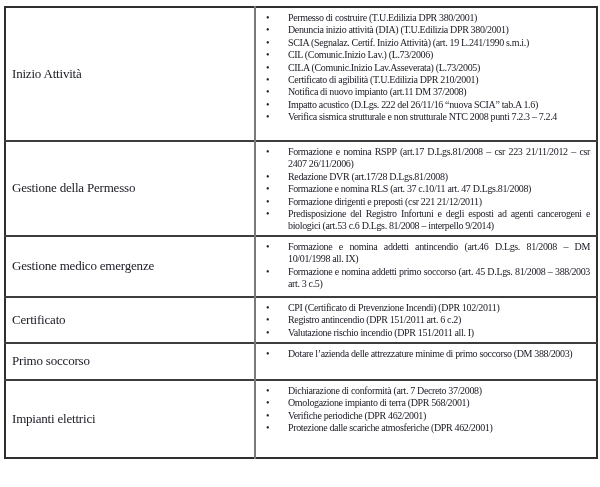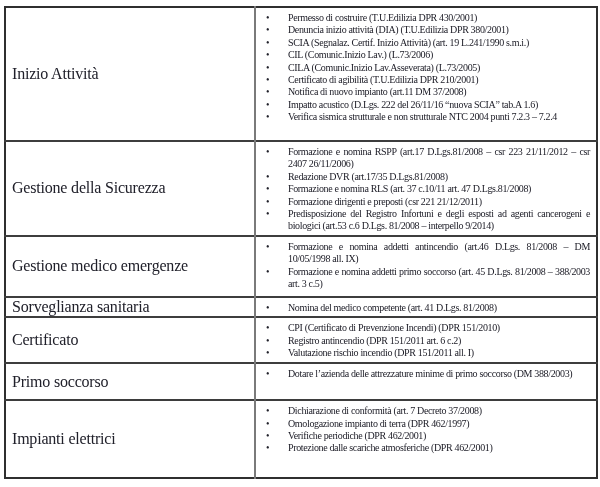--- a/index.html
+++ b/index.html
@@ -45,21 +45,21 @@
   tr.row-5 { height: 46px; }
   tr.row-6 { height: 37px; padding-left: 40px; }
   tr.row-7 { height: 78px; }
   td.cat-cell {
     border-right: 2px solid var(--column-divider);
     vertical-align: middle;
     padding: 0 6px;
   }
   .cat-label {
     display: block;
-    font-size: 16px;
+    font-size: 13px;
     letter-spacing: -0.2px;
     line-height: 12.5px;
     color: var(--ink);
   }
   td.items-cell {
     vertical-align: top;
     padding: 4px 0 2px 0;
   }
   ul.obl-list {
     margin: 0;
@@ -95,21 +95,21 @@
     </colgroup>
     <tbody>
   <tr class="t-row row-1">
     <td class="cat-cell">
       <span class="cat-label">Inizio Attività</span>
     </td>
     <td class="items-cell">
       <ul class="obl-list">
   <li class="obl-item">
     <span class="bullet">•</span>
-    <span class="obl-text">Permesso di costruire (T.U.Edilizia DPR 430/2001)</span>
+    <span class="obl-text">Permesso di costruire (T.U.Edilizia DPR 380/2001)</span>
   </li>
 
   <li class="obl-item">
     <span class="bullet">•</span>
     <span class="obl-text">Denuncia inizio attività (DIA) (T.U.Edilizia DPR 380/2001)</span>
   </li>
 
   <li class="obl-item">
     <span class="bullet">•</span>
     <span class="obl-text">SCIA (Segnalaz. Certif. Inizio Attività) (art. 19 L.241/1990 s.m.i.)</span>
@@ -135,40 +135,40 @@
     <span class="obl-text">Notifica di nuovo impianto (art.11 DM 37/2008)</span>
   </li>
 
   <li class="obl-item">
     <span class="bullet">•</span>
     <span class="obl-text">Impatto acustico (D.Lgs. 222 del 26/11/16 “nuova SCIA” tab.A 1.6)</span>
   </li>
 
   <li class="obl-item">
     <span class="bullet">•</span>
-    <span class="obl-text">Verifica sismica strutturale e non strutturale NTC 2004 punti 7.2.3 – 7.2.4</span>
+    <span class="obl-text">Verifica sismica strutturale e non strutturale NTC 2008 punti 7.2.3 – 7.2.4</span>
   </li>
 </ul>
     </td>
   </tr>
 
   <tr class="t-row row-2">
     <td class="cat-cell">
-      <span class="cat-label">Gestione della Sicurezza</span>
+      <span class="cat-label">Gestione della Permesso</span>
     </td>
     <td class="items-cell">
       <ul class="obl-list">
   <li class="obl-item">
     <span class="bullet">•</span>
     <span class="obl-text">Formazione e nomina RSPP (art.17 D.Lgs.81/2008 – csr 223 21/11/2012 – csr 2407 26/11/2006)</span>
   </li>
 
   <li class="obl-item">
     <span class="bullet">•</span>
-    <span class="obl-text">Redazione DVR (art.17/35 D.Lgs.81/2008)</span>
+    <span class="obl-text">Redazione DVR (art.17/28 D.Lgs.81/2008)</span>
   </li>
 
   <li class="obl-item">
     <span class="bullet">•</span>
     <span class="obl-text">Formazione e nomina RLS (art. 37 c.10/11 art. 47 D.Lgs.81/2008)</span>
   </li>
 
   <li class="obl-item">
     <span class="bullet">•</span>
     <span class="obl-text">Formazione dirigenti e preposti (csr 221 21/12/2011)</span>
@@ -183,54 +183,41 @@
   </tr>
 
   <tr class="t-row row-3">
     <td class="cat-cell">
       <span class="cat-label">Gestione medico emergenze</span>
     </td>
     <td class="items-cell">
       <ul class="obl-list">
   <li class="obl-item">
     <span class="bullet">•</span>
-    <span class="obl-text">Formazione e nomina addetti antincendio (art.46 D.Lgs. 81/2008 – DM 10/05/1998 all. IX)</span>
+    <span class="obl-text">Formazione e nomina addetti antincendio (art.46 D.Lgs. 81/2008 – DM 10/01/1998 all. IX)</span>
   </li>
 
   <li class="obl-item">
     <span class="bullet">•</span>
     <span class="obl-text">Formazione e nomina addetti primo soccorso (art. 45 D.Lgs. 81/2008 – 388/2003 art. 3 c.5)</span>
   </li>
 </ul>
     </td>
   </tr>
 
-  <tr class="t-row row-4">
-    <td class="cat-cell">
-      <span class="cat-label">Sorveglianza sanitaria</span>
-    </td>
-    <td class="items-cell">
-      <ul class="obl-list">
-  <li class="obl-item">
-    <span class="bullet">•</span>
-    <span class="obl-text">Nomina del medico competente (art. 41 D.Lgs. 81/2008)</span>
-  </li>
-</ul>
-    </td>
-  </tr>
 
   <tr class="t-row row-5">
     <td class="cat-cell">
       <span class="cat-label">Certificato</span>
     </td>
     <td class="items-cell">
       <ul class="obl-list">
   <li class="obl-item">
     <span class="bullet">•</span>
-    <span class="obl-text">CPI (Certificato di Prevenzione Incendi) (DPR 151/2010)</span>
+    <span class="obl-text">CPI (Certificato di Prevenzione Incendi) (DPR 102/2011)</span>
   </li>
 
   <li class="obl-item">
     <span class="bullet">•</span>
     <span class="obl-text">Registro antincendio (DPR 151/2011 art. 6 c.2)</span>
   </li>
 
   <li class="obl-item">
     <span class="bullet">•</span>
     <span class="obl-text">Valutazione rischio incendio (DPR 151/2011 all. I)</span>
@@ -259,21 +246,21 @@
     </td>
     <td class="items-cell">
       <ul class="obl-list">
   <li class="obl-item">
     <span class="bullet">•</span>
     <span class="obl-text">Dichiarazione di conformità (art. 7 Decreto 37/2008)</span>
   </li>
 
   <li class="obl-item">
     <span class="bullet">•</span>
-    <span class="obl-text">Omologazione impianto di terra (DPR 462/1997)</span>
+    <span class="obl-text">Omologazione impianto di terra (DPR 568/2001)</span>
   </li>
 
   <li class="obl-item">
     <span class="bullet">•</span>
     <span class="obl-text">Verifiche periodiche (DPR 462/2001)</span>
   </li>
 
   <li class="obl-item">
     <span class="bullet">•</span>
     <span class="obl-text">Protezione dalle scariche atmosferiche (DPR 462/2001)</span>

